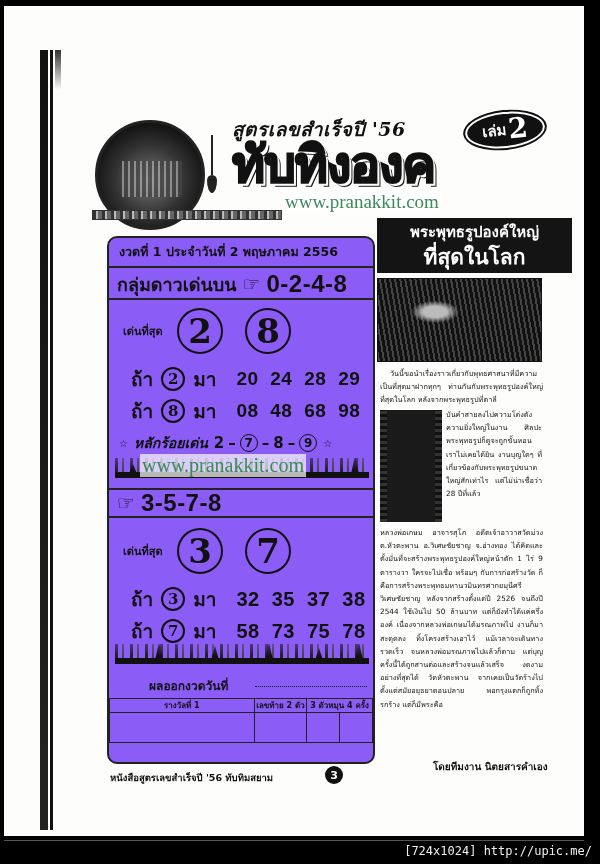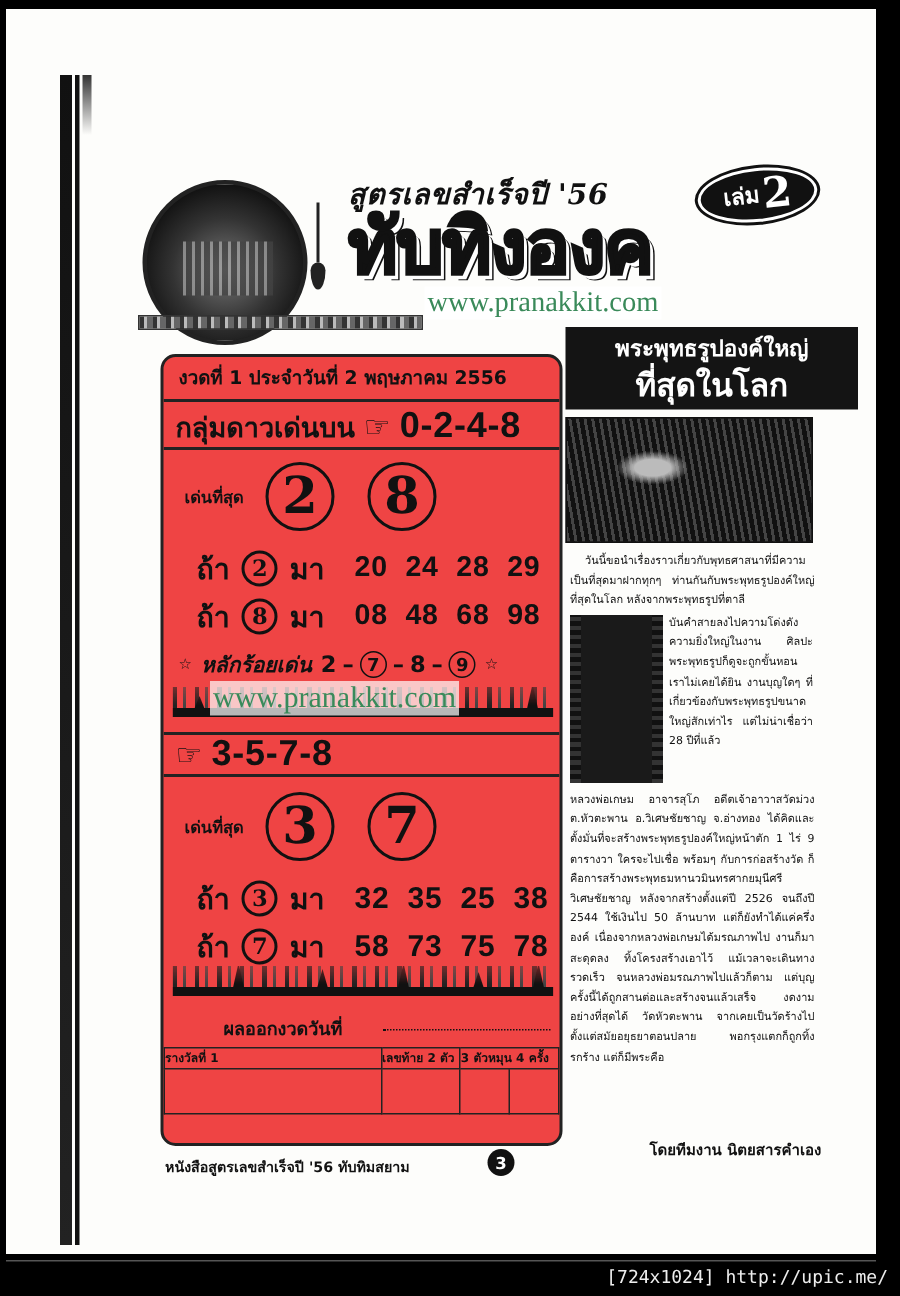--- a/index.html
+++ b/index.html
@@ -27,21 +27,21 @@
   .volume-badge { position: absolute; left: 465px; top: 112px; width: 80px; height: 36px; border-radius: 50%; background: #111; border: 2px solid #fff; outline: 2px solid #111; color: #fff; display: flex; align-items: center; justify-content: center; gap: 2px; transform: rotate(-6deg); }
   .volume-label { font-size: 15px; font-weight: bold; }
   .volume-num { font-family: "DejaVu Serif", serif; font-size: 28px; font-weight: bold; line-height: 1; }
   .main-title { position: absolute; left: 232px; top: 140px; font-family: "DejaVu Sans", sans-serif; font-weight: bold; font-size: 50px; color: #111; letter-spacing: -1px; -webkit-text-stroke: 2px #111; text-shadow: 3px 3px 0 #fff, 4px 4px 0 #111; line-height: 1; }
   .masthead-strip { position: absolute; left: 92px; top: 210px; width: 190px; height: 10px; background: repeating-linear-gradient(90deg, #333 0 3px, #bbb 3px 5px, #666 5px 9px); border: 1px solid #333; }
   .watermark { position: absolute; font-family: "Liberation Serif", serif; color: #3a8a5a; background: rgba(255,255,255,0.85); padding: 0 2px; }
   .watermark-top { left: 283px; top: 191px; font-size: 19px; }
   .watermark-mid { left: 140px; top: 454px; font-size: 20px; background: rgba(255,255,255,0.7); }
 
   
-  .card { position: absolute; left: 107px; top: 236px; width: 268px; height: 528px; border: 2px solid #222; border-radius: 10px; background: #ef4444; overflow: hidden; }
+  .card { position: absolute; left: 107px; top: 236px; width: 268px; height: 528px; border: 2px solid #222; border-radius: 10px; background: #8b5cf6; overflow: hidden; }
   .row-draw { position: absolute; left: 0; top: 0; width: 100%; height: 30px; display: flex; align-items: center; padding-left: 10px; font-size: 12.5px; font-weight: bold; border-bottom: 2px solid #222; }
   .row-group { position: absolute; left: 0; width: 100%; height: 30px; display: flex; align-items: center; padding-left: 8px; gap: 6px; border-bottom: 2px solid #222; }
   .row-group.top { top: 32px; }
   .row-group.bottom { top: 250px; border-top: 2px solid #222; }
   .group-label { font-size: 18px; font-weight: bold; }
   .hand-icon { font-size: 20px; }
   .group-digits { font-family: "Liberation Sans", sans-serif; font-size: 24px; font-weight: bold; letter-spacing: 0.5px; }
 
   .best { position: absolute; left: 14px; display: flex; align-items: center; }
   .best.top { top: 70px; }
@@ -69,21 +69,21 @@
       linear-gradient(to top, #111 0 6px, transparent 6px),
       repeating-linear-gradient(90deg, #222 0 3px, transparent 3px 7px, #444 7px 9px, transparent 9px 15px);
       -webkit-mask: linear-gradient(to top, #000 40%, rgba(0,0,0,.6)); }
   .skyline.s1 { top: 220px; }
   .skyline.s2 { top: 406px; }
   .spire { position: absolute; bottom: 4px; width: 0; height: 0; border-left: 4px solid transparent; border-right: 4px solid transparent; border-bottom: 18px solid #111; }
 
   .results-title { position: absolute; left: 40px; top: 438px; font-size: 12px; font-weight: bold; }
   .results-dots { position: absolute; left: 146px; top: 448px; width: 112px; border-bottom: 1.5px dotted #111; }
   .results-table { position: absolute; left: 0; top: 460px; width: 100%; border-collapse: collapse; font-size: 8px; font-weight: bold; }
-  .results-table td { border: 1.5px solid #222; height: 14px; padding: 0; }
+  .results-table td { border: 1.5px solid #222; text-align: center; height: 14px; padding: 0; }
   .results-table tr.body td { height: 30px; }
 
   .footer-line { position: absolute; left: 110px; top: 770px; font-size: 9.5px; font-weight: bold; }
   .page-num { position: absolute; left: 325px; top: 766px; width: 18px; height: 18px; border-radius: 50%; background: #111; color: #fff; font-size: 11px; font-weight: bold; display: flex; align-items: center; justify-content: center; }
 
   
   .art-title { position: absolute; left: 377px; top: 218px; width: 195px; height: 55px; background: #141414; color: #fff; text-align: center; font-weight: bold; padding-top: 2px; }
   .art-title-1 { font-size: 15px; display: block; line-height: 24px; }
   .art-title-2 { font-size: 21px; display: block; line-height: 26px; }
   .photo-1 { position: absolute; left: 377px; top: 278px; width: 165px; height: 84px; background:
@@ -177,21 +177,21 @@
   <div class="best bottom">
     <span class="best-label">เด่นที่สุด</span>
     <span class="big-circle">3</span>
     <span class="big-circle">7</span>
   </div>
 
   <div class="combo r3">
     <span class="combo-lead">ถ้า</span>
     <span class="small-circle">3</span>
     <span class="combo-lead">มา</span>
-    <span class="combo-nums">32 35 25 38</span>
+    <span class="combo-nums">32 35 37 38</span>
   </div>
   <div class="combo r4">
     <span class="combo-lead">ถ้า</span>
     <span class="small-circle">7</span>
     <span class="combo-lead">มา</span>
     <span class="combo-nums">58 73 75 78</span>
   </div>
 
   <div class="skyline s2">
     <span class="spire" style="left:40px"></span>

